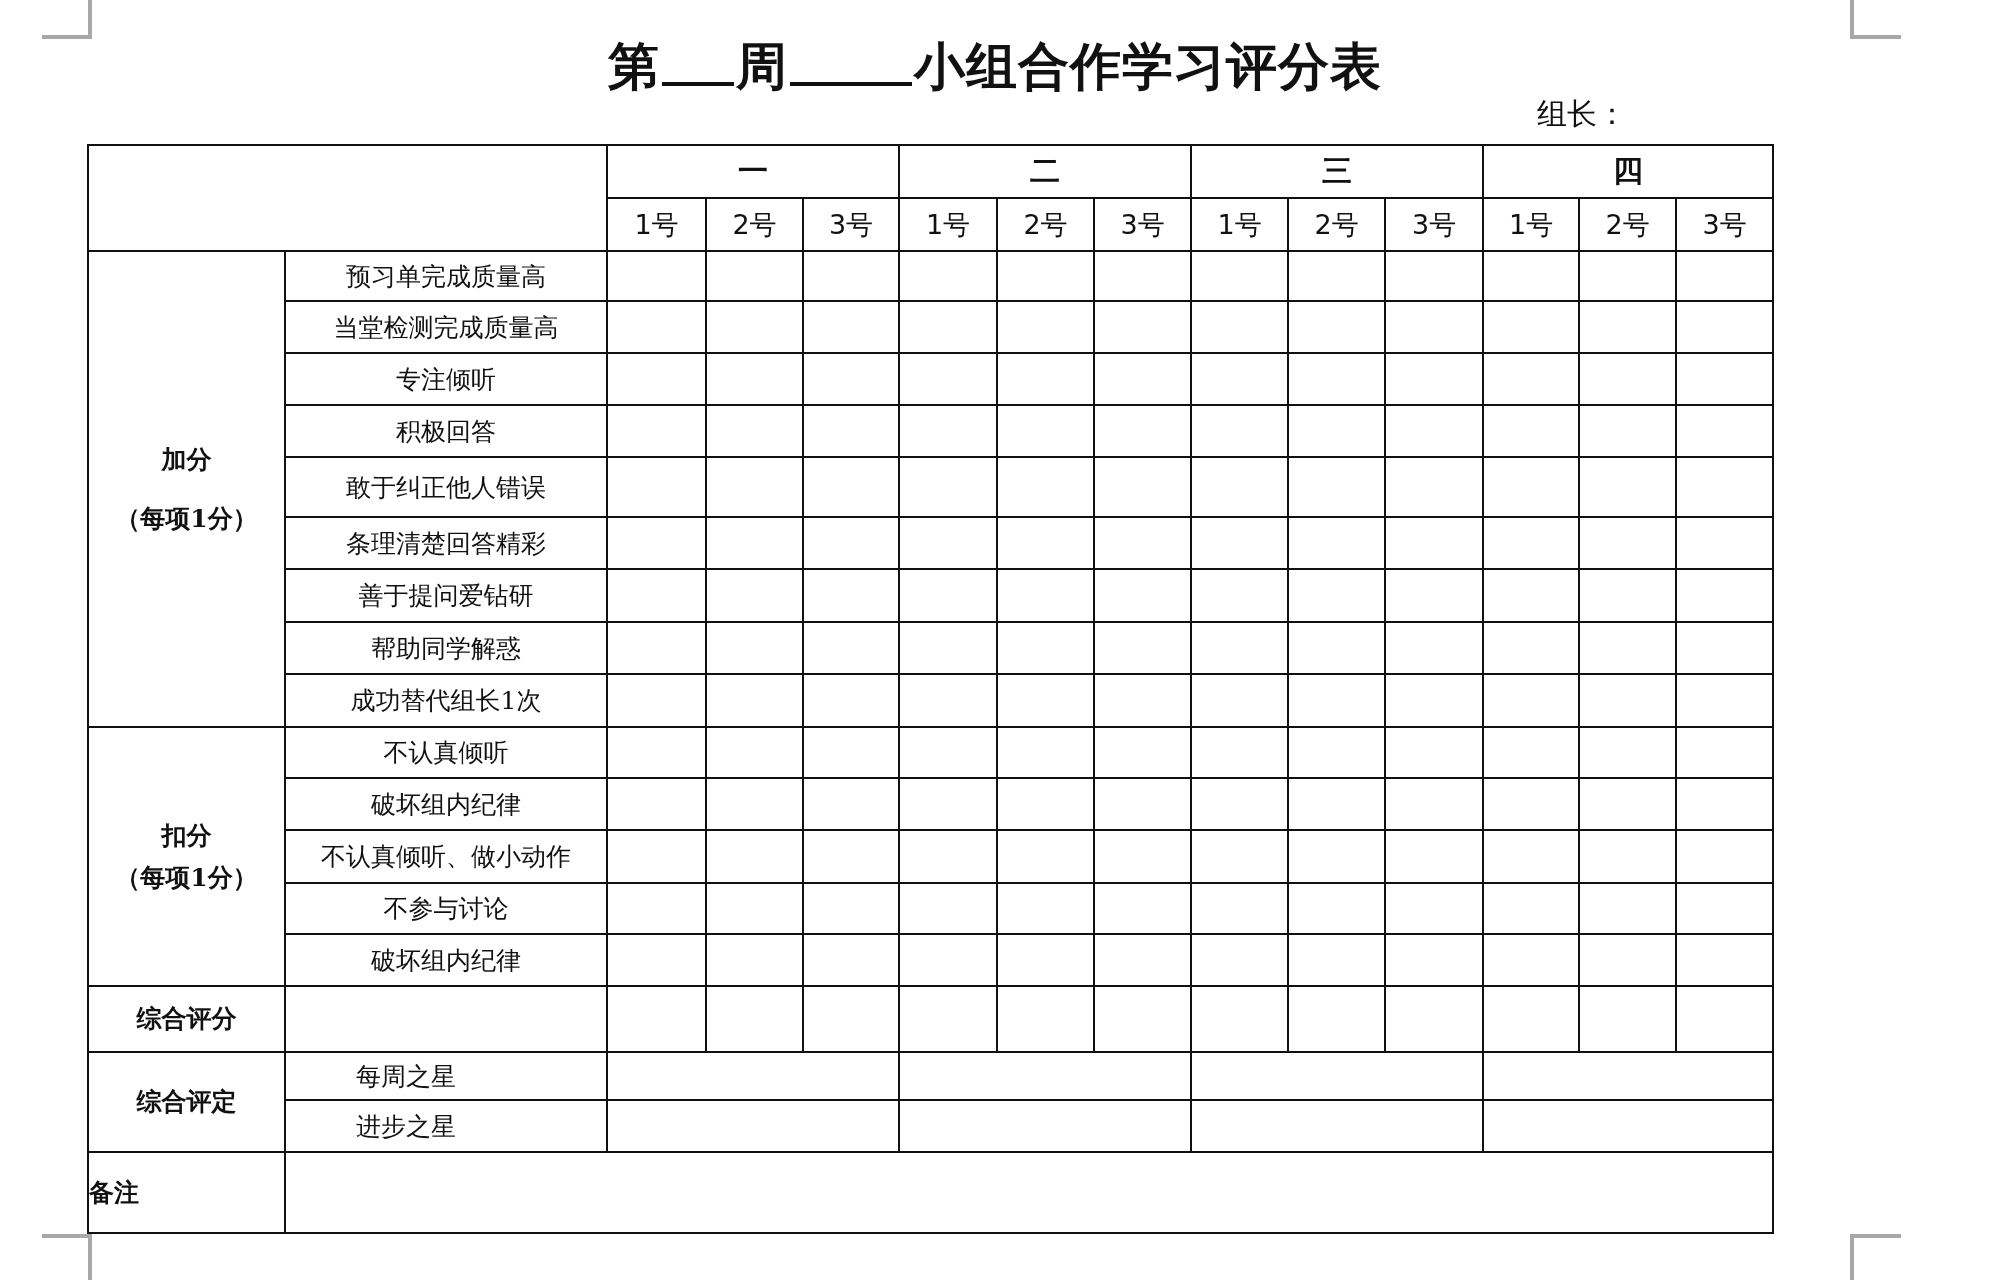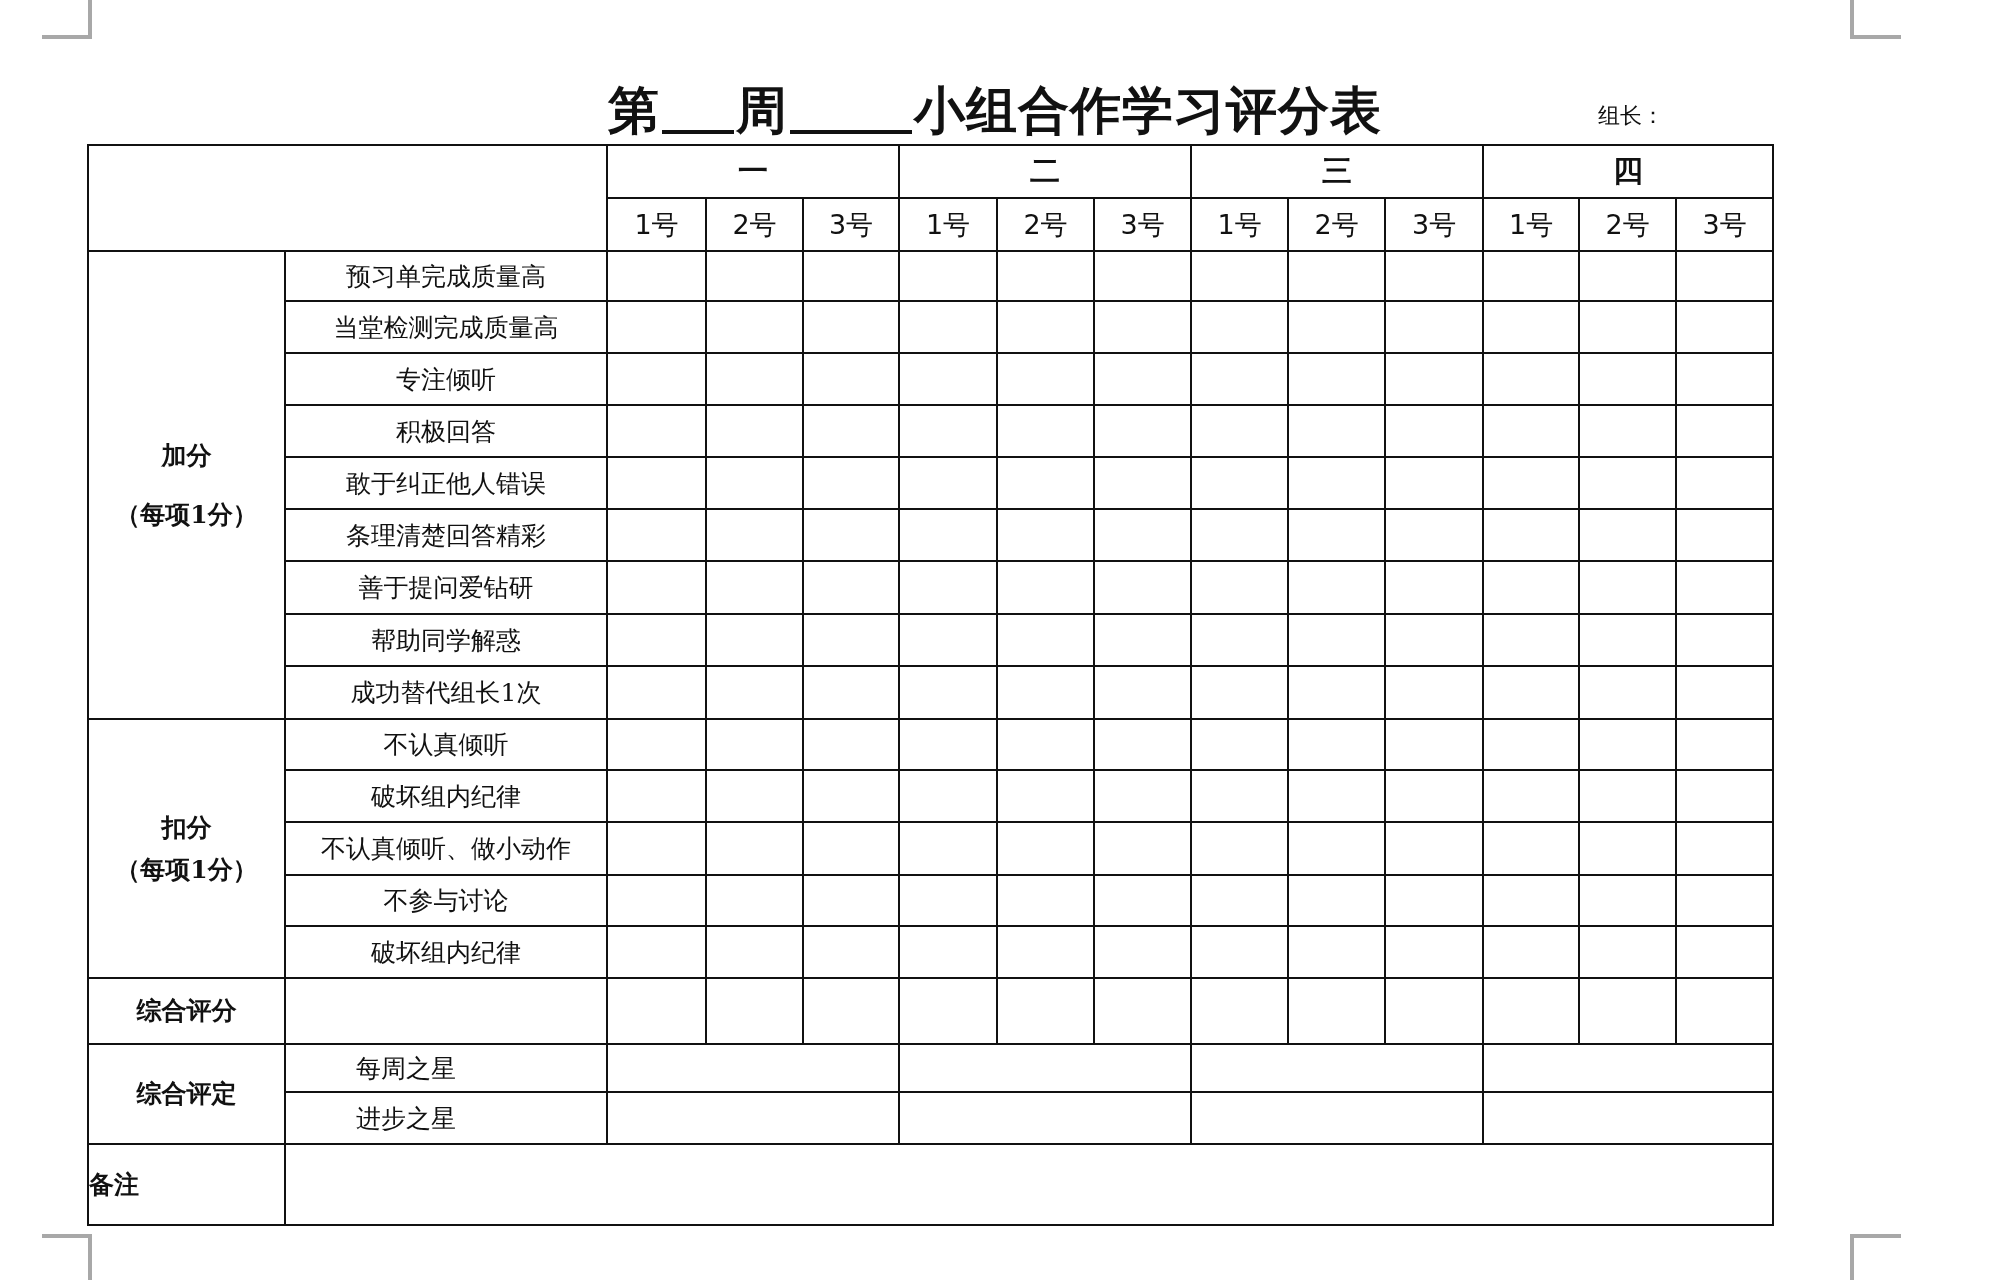--- a/index.html
+++ b/index.html
@@ -3,25 +3,25 @@
 <meta charset="utf-8">
 <style>
   html, body { margin:0; padding:0; background:#ffffff; }
   body { width:2005px; height:1280px; position:relative; overflow:hidden; font-family:"DejaVu Sans", sans-serif; color:#111; }
   .corner { position:absolute; border-color:#a8a8a8; border-style:solid; border-width:0; }
   .c-tl { left:42px; top:0; width:46px; height:35px; border-right-width:4px; border-bottom-width:4px; }
   .c-tr { left:1850px; top:0; width:47px; height:35px; border-left-width:4px; border-bottom-width:4px; }
   .c-bl { left:42px; top:1234px; width:46px; height:46px; border-right-width:4px; border-top-width:4px; }
   .c-br { left:1850px; top:1234px; width:47px; height:46px; border-left-width:4px; border-top-width:4px; }
 
-  .title { position:absolute; left:608px; top:36px; height:62px; font-size:51px; font-weight:bold; line-height:62px; white-space:nowrap; font-family:Liberation Mono, monospace; letter-spacing:1px;margin-top:48px; }
+  .title { position:absolute; left:608px; top:36px; height:62px; font-size:51px; font-weight:bold; line-height:62px; white-space:nowrap; font-family:Liberation Sans, sans-serif; letter-spacing:1px; }
   .title .blank { display:inline-block; border-bottom:4px solid #111; height:46px; vertical-align:top; margin:0 2px; }
   .blank-week { width:72px; }
   .blank-group { width:122px; }
-  .leader { position:absolute; left:1598px; top:101px; font-size:22px; line-height:30px; font-family:Liberation Sans, sans-serif; }
+  .leader { position:absolute; left:1537px; top:101px; font-size:30px; line-height:30px; font-family:Liberation Mono, monospace; }
 
   table.sheet { position:absolute; left:87px; top:144px; border-collapse:collapse; table-layout:fixed; width:1686px; }
   table.sheet td { border:2.5px solid #111; padding:0; text-align:center; vertical-align:middle; overflow:hidden; white-space:nowrap; }
   .grp { font-size:30px; font-weight:bold; }
   .num { font-size:27px; font-family:"DejaVu Sans", sans-serif; }
   .item { font-size:25px; font-family:"DejaVu Serif", serif; }
   .item-left { text-align:left !important; padding-left:70px !important; }
   .cat { font-size:25px; font-weight:bold; font-family:"DejaVu Serif", serif; line-height:1.5;margin-left:32px; }
   .cat-sub { display:block; margin-top:22px; }
   .cat-sub-tight { display:block; margin-top:4px; }
@@ -137,21 +137,21 @@
     <td></td>
         <td></td>
         <td></td>
     <td></td>
         <td></td>
         <td></td>
     <td></td>
         <td></td>
         <td></td>
   </tr>
-  <tr style="height:52px">
+  <tr style="height:60px">
     <td class="item">敢于纠正他人错误</td>
     <td></td>
         <td></td>
         <td></td>
     <td></td>
         <td></td>
         <td></td>
     <td></td>
         <td></td>
         <td></td>

